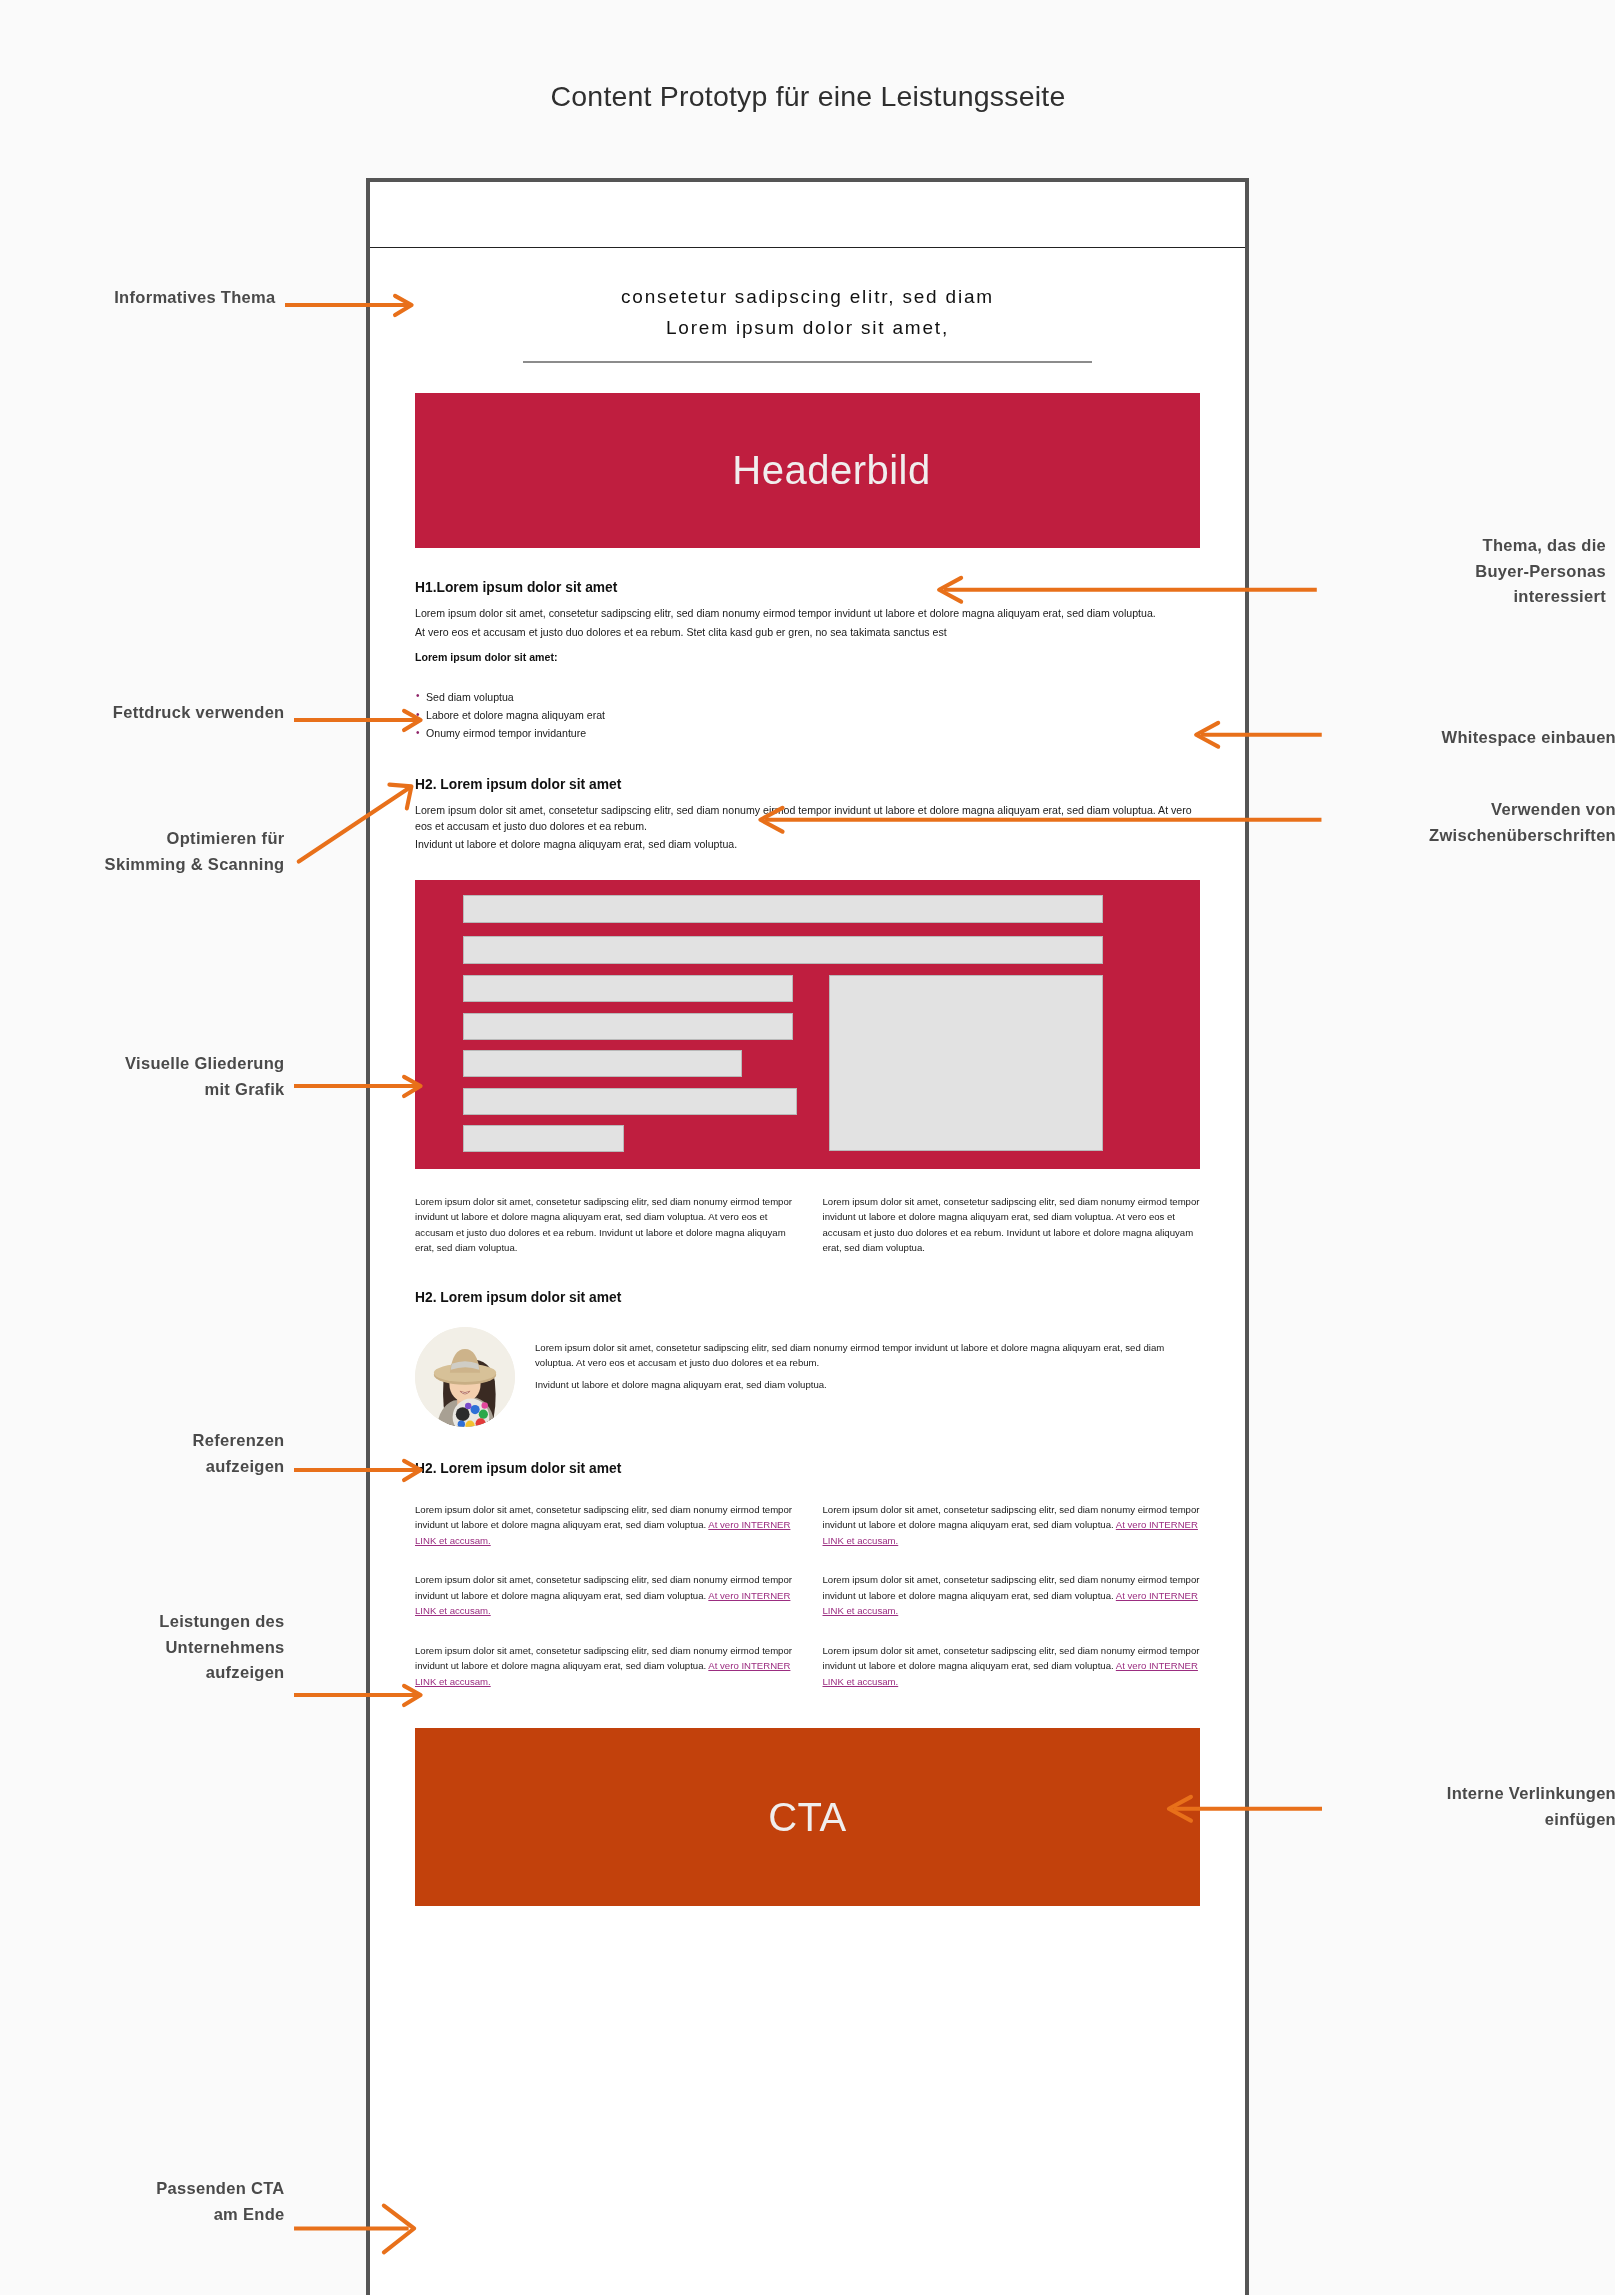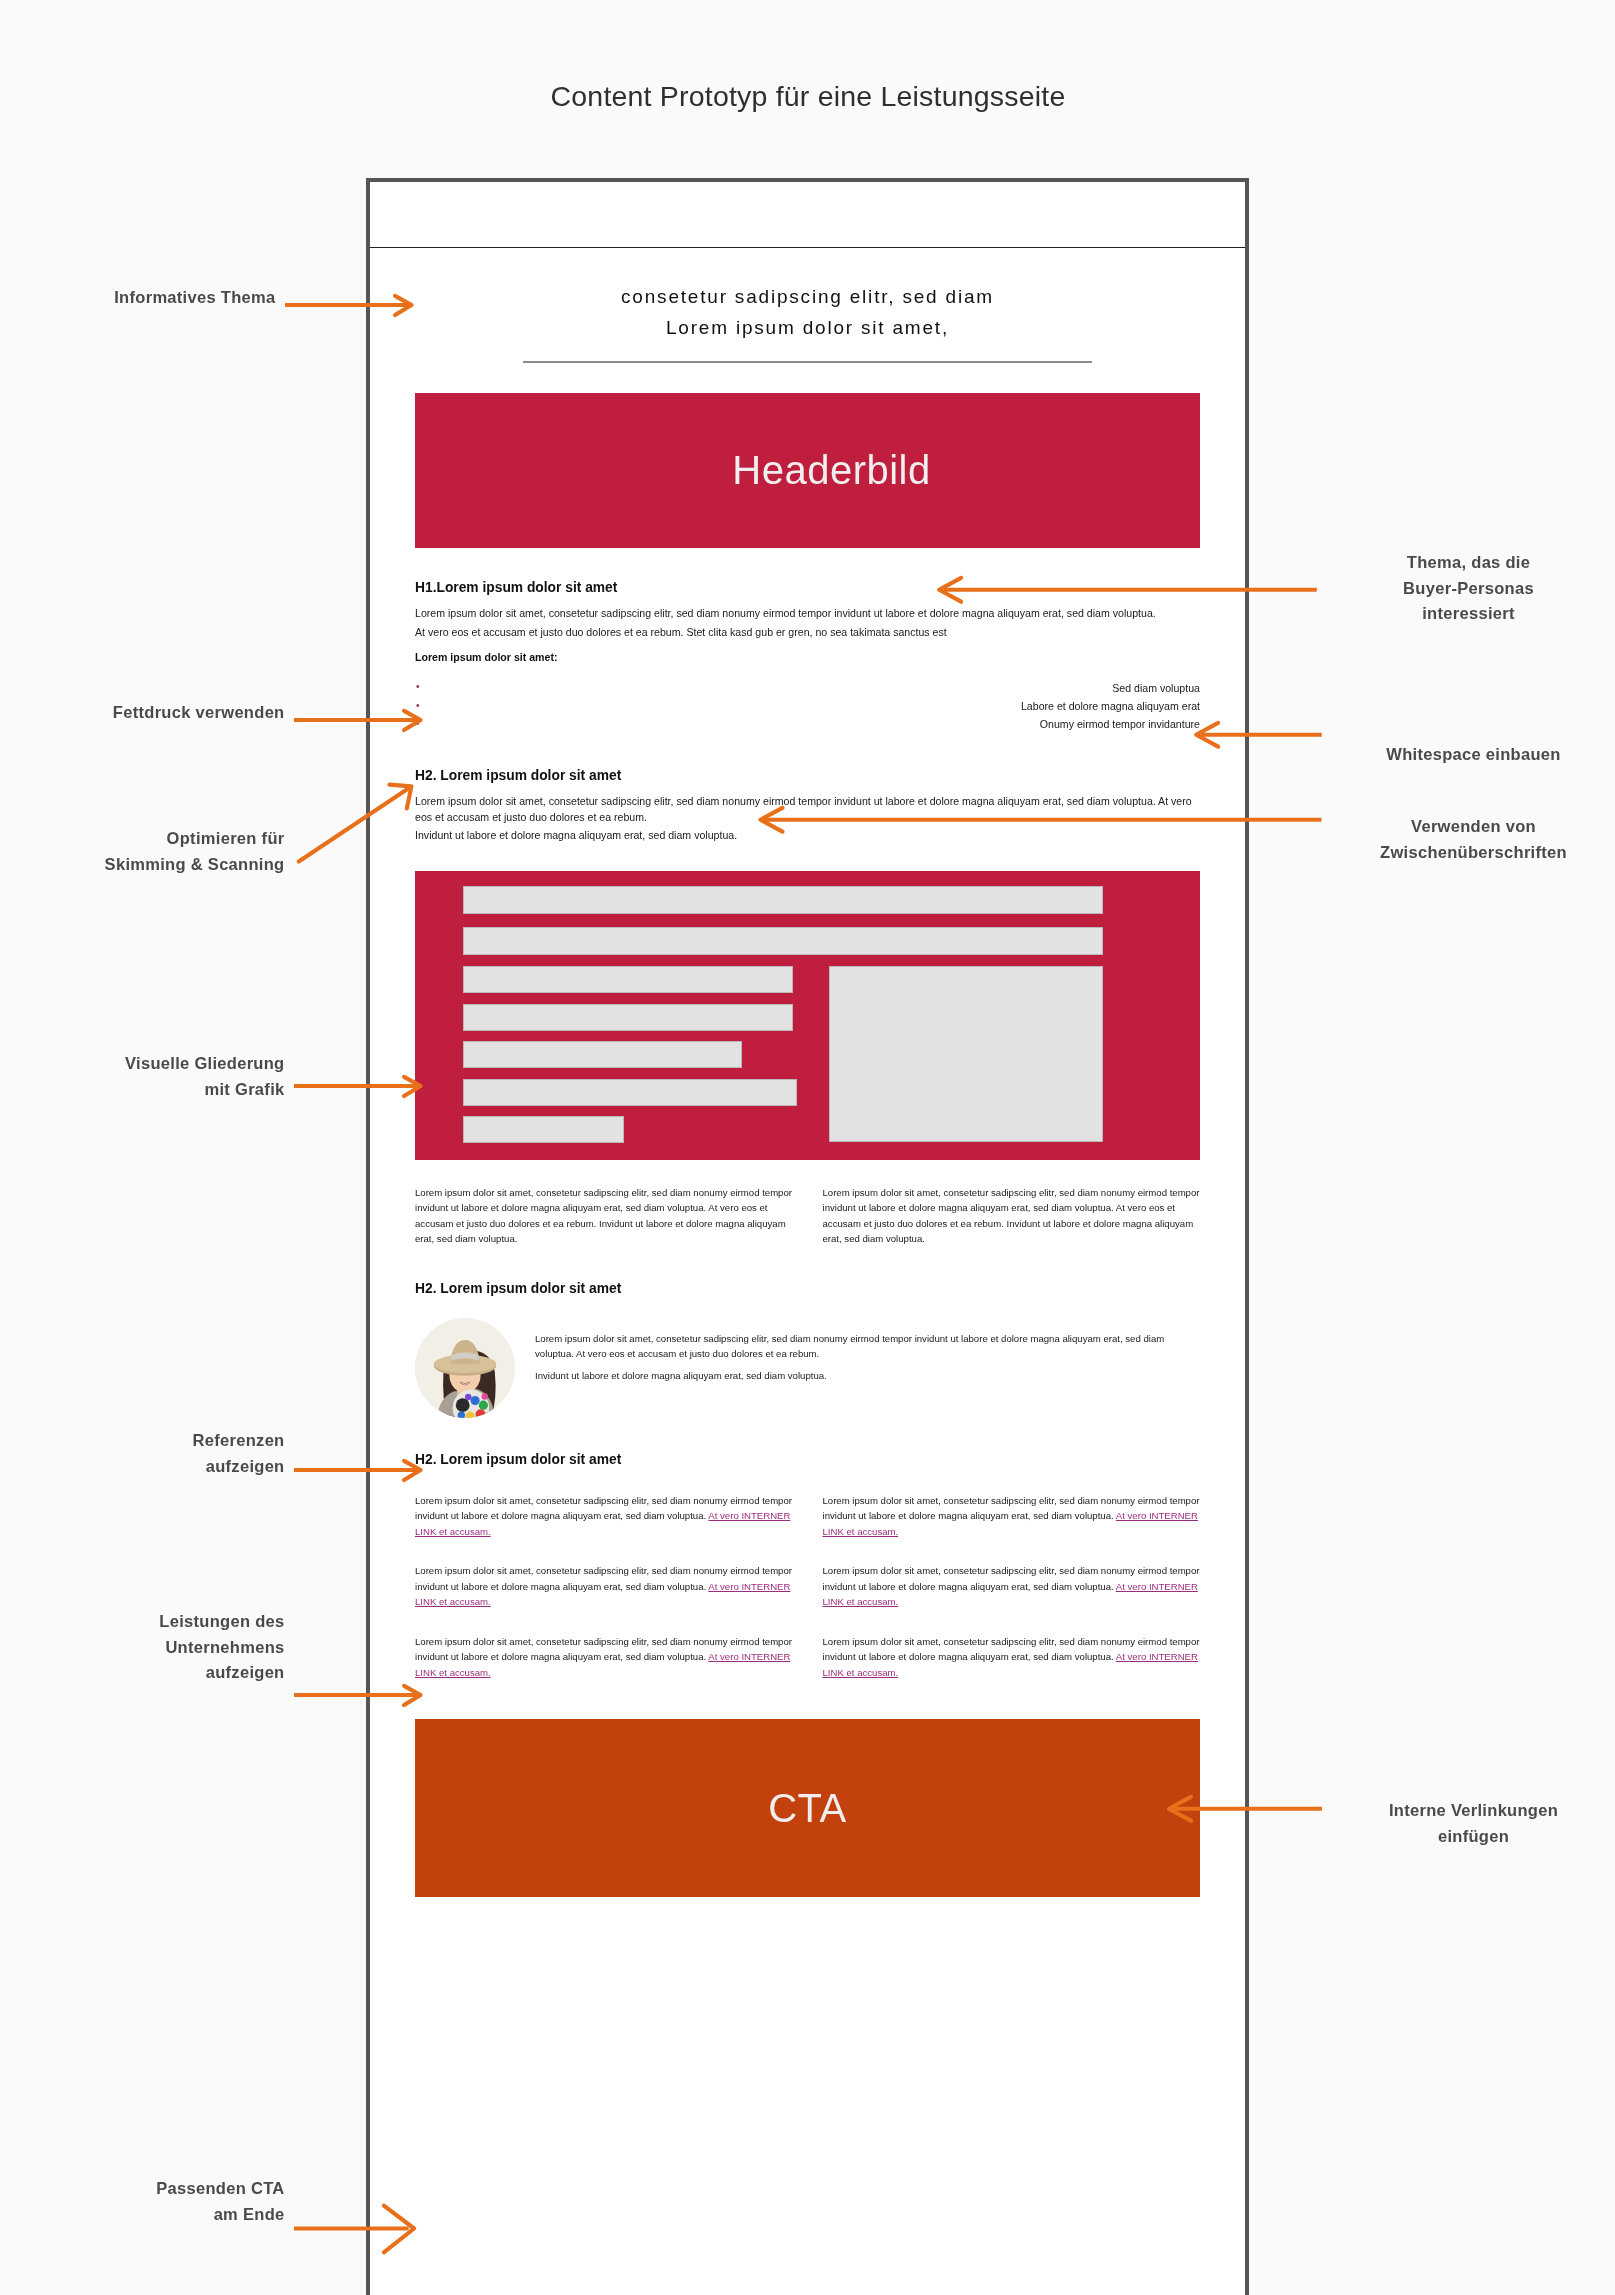--- a/index.html
+++ b/index.html
@@ -118,23 +118,22 @@
 
   .bold-lead {
     margin-top: 10px;
     font-size: 10.6px;
     font-weight: 700;
     color: #111111;
     line-height: 1.5;
   }
 
   ul.bullets {
-    margin-top: 13px;
+    margin-top: 22px;
     list-style: none;
-    text-align: right;
   }
   ul.bullets li {
     font-size: 10.6px;
     line-height: 1.72;
     color: #1a1a1a;
     position: relative;
     padding-left: 11px;
   }
   ul.bullets li::before {
     content: "\2022";
@@ -238,21 +237,21 @@
   
   .anno {
     position: absolute;
     font-size: 16.5px;
     font-weight: 700;
     color: #4a4a4a;
     line-height: 1.55;
     letter-spacing: 0.3px;
   }
   .anno.left  { text-align: right; }
-  .anno.right { text-align: center; margin-top: 17px; }
+  .anno.right { text-align: right; }
 
   .arrow { position: absolute; overflow: visible; }
 </style>
 </head>
 <body>
 
 <div id="root">
 
   <div id="page-title">Content Prototyp für eine Leistungsseite</div>
 

